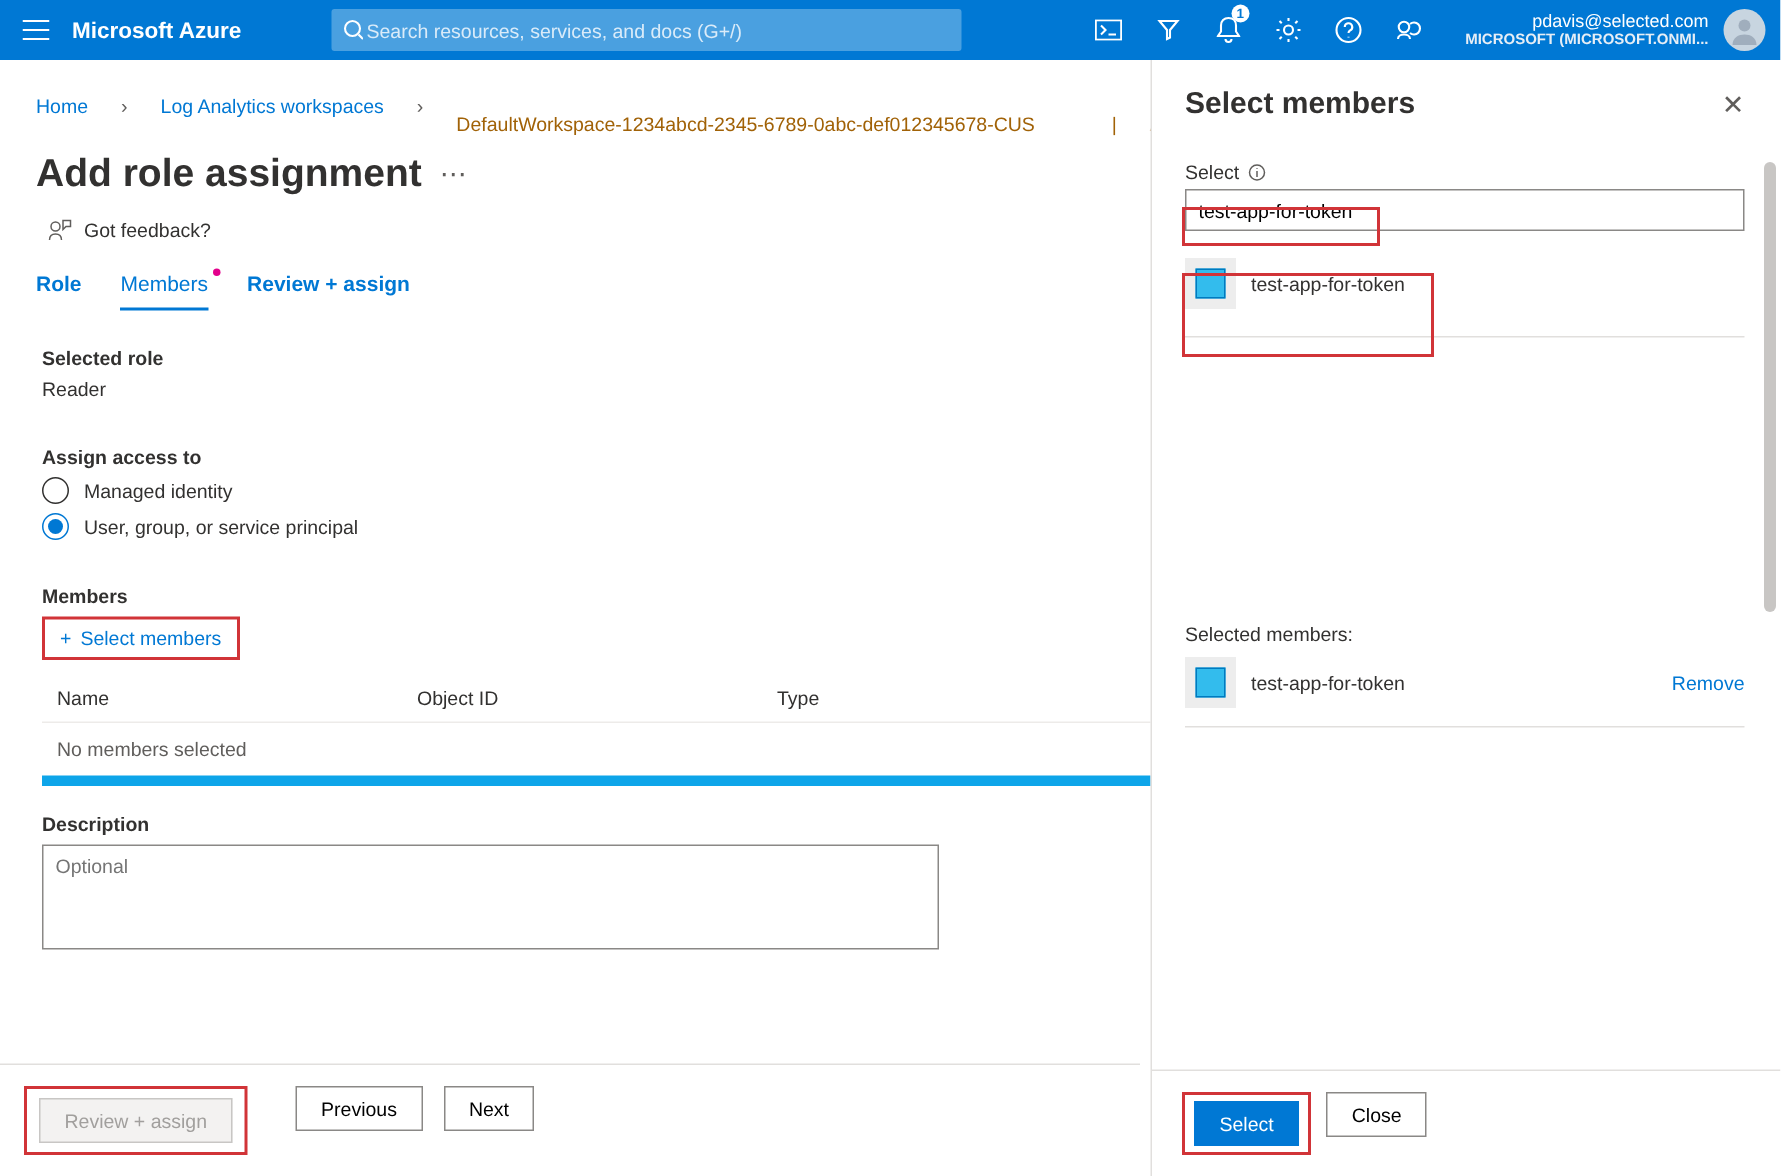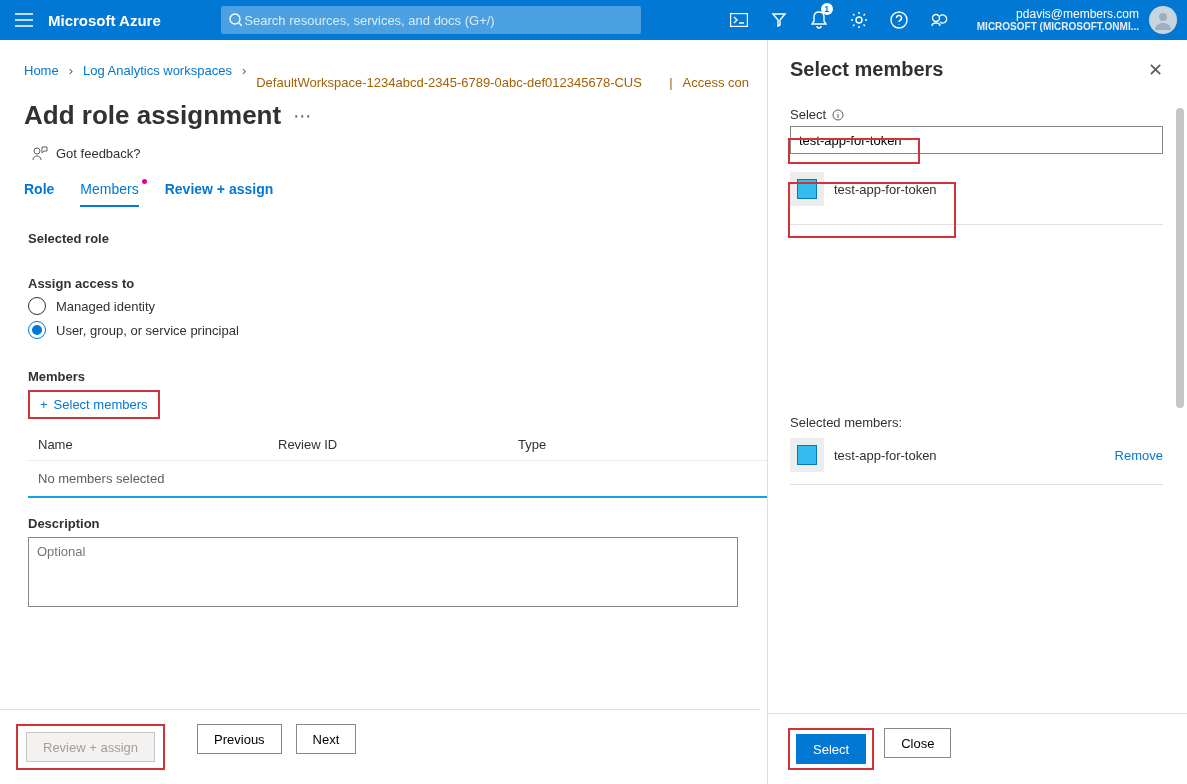--- a/index.html
+++ b/index.html
@@ -14,21 +14,21 @@
   .search-wrap input { background:transparent; border:none; outline:none; color:#4c1d95; width:100%; font-size:13px; }
   .search-wrap input::placeholder { color:#eaf4fc; opacity:0.9; }
   .top-icons { margin-left:auto; display:flex; align-items:center; height:40px; }
   .top-icon { width:40px; height:40px; display:flex; align-items:center; justify-content:center; color:#fff; position:relative; }
   .badge { position:absolute; top:3px; right:6px; background:#fff; color:#0078d4; font-size:9px; border-radius:50%; width:12px; height:12px; display:flex; align-items:center; justify-content:center; font-weight:600; }
   .user-block { display:flex; flex-direction:column; align-items:flex-end; padding: 0 6px 0 18px; line-height:1.2; font-size:12px;}
   .user-block .tenant { font-size:10px; font-weight:600; color:#e6eef6; }
   .avatar { width:28px; height:28px; border-radius:50%; background:#c8d5e0; margin-right:10px; margin-left:4px; display:flex; align-items:center; justify-content:center; color:#fff; }
 
   
-  .breadcrumb { padding: 10px 24px 4px 24px; font-size:13px; color:#605e5c; display:flex; align-items:center; gap:10px; white-space:nowrap; overflow:hidden; }
+  .breadcrumb { padding: 10px 24px 4px 24px; font-size:13px; color:#605e5c; display:flex; align-items:center; gap:22px; white-space:nowrap; overflow:hidden; }
   .breadcrumb a { color:#0078d4; text-decoration:none; }
   .breadcrumb .current { color:#a16207;margin-top:25px; }
 
   
   .title-row { padding: 6px 24px 14px 24px; display:flex; align-items:center; gap:12px; }
   .title-row h1 { font-size:26px; font-weight:600; margin:0; }
   .dots { font-size:18px; color:#605e5c; }
 
   .feedback-row { padding: 0 24px 20px 32px; display:flex; align-items:center; gap:8px; font-size:13px; }
 
@@ -46,24 +46,24 @@
 
   .radio-row { display:flex; align-items:center; gap:10px; margin:6px 0; }
   .radio-outer { width:18px; height:18px; border:1px solid #323130; border-radius:50%; display:flex; align-items:center; justify-content:center; }
   .radio-outer.sel { border-color:#0078d4; }
   .radio-inner { width:10px; height:10px; border-radius:50%; background:#0078d4; }
 
   .select-members-link { color:#0078d4; display:inline-flex; align-items:center; gap:6px; padding:3px 4px; cursor:pointer; }
   .hl-red { border:2px solid #d13438; display:inline-block; padding:2px 6px; }
 
   .mem-table-head { display:flex; padding:8px 10px; border-bottom:1px solid #edebe9; margin-top:10px; }
-  .mem-table-row { display:flex; padding:10px 10px; border-bottom:2px solid #0ea5e9; color:#605e5c; }
+  .mem-table-row { display:flex; padding:10px 10px; border-bottom:7px solid #0ea5e9; color:#605e5c; }
   .col-name{width:240px;} .col-obj{width:240px;} .col-type{flex:1;}
 
-  .desc-area { width:710px; height:70px; border:1px solid #8a8886; resize:none; padding:6px 8px; font-family:inherit; font-size:13px; color:#605e5c; }
+  .desc-area { width:598px; height:70px; border:1px solid #8a8886; resize:none; padding:6px 8px; font-family:inherit; font-size:13px; color:#605e5c; }
 
   
   .main-footer { position:absolute; left:0; bottom:0; width:760px; border-top:1px solid #e1dfdd; padding:14px 16px; display:flex; gap:14px; background:#fff; }
   .btn { height:30px; padding:0 16px; border:1px solid #8a8886; background:#fff; font-size:13px; cursor:pointer; font-family:inherit; }
   .btn.primary { background:#0078d4; color:#fff; border-color:#0078d4; }
   .btn.disabled { background:#f3f2f1; color:#a19f9d; border-color:#c8c6c4; cursor:default; }
   .hl-red-box { border:2px solid #d13438; padding:6px 8px; display:inline-block; }
 
   
   .flyout { position:absolute; top:40px; right:0; bottom:0; width:420px; background:#fff; border-left:1px solid #e1dfdd; display:flex; flex-direction:column; }
@@ -142,21 +142,21 @@
           <path class="ic-white" d="M6.5 7a2.5 2.5 0 1 1 3.5 2.3c-.8.4-1 1-1 1.7M9 13.5v.5"></path>
         </svg>
     </div>
     <div class="top-icon">
       <svg width="18" height="18">
           <circle class="ic-white" cx="6" cy="7" r="3.5"></circle>
           <path class="ic-white" d="M10 5a4 4 0 1 1 0 6M2 15c0-2 2-3 4-3s4 1 4 3"></path>
         </svg>
     </div>
     <div class="user-block">
-      <span>pdavis@members.com</span>
+      <span>pdavis@selected.com</span>
       <span class="tenant">MICROSOFT (MICROSOFT.ONMI...</span>
     </div>
     <div class="avatar">
       <svg width="22" height="22">
           <circle fill="#a0aebd" cx="11" cy="8" r="4"></circle>
           <path fill="#a0aebd" d="M3 21c0-5 4-7 8-7s8 2 8 7z"></path>
         </svg>
     </div>
   </div>
 </div>
@@ -189,20 +189,21 @@
   <div class="tab">Role</div>
   <div class="tab active">
     <span>Members</span>
     <span class="reddot"></span>
   </div>
   <div class="tab">Review + assign</div>
 </div>
 
 <div class="content">
   <div class="section-head">Selected role</div>
+  <div class="readonly-val">Reader</div>
 
   <div class="section-head">Assign access to</div>
   <div class="radio-row">
     <span class="radio-outer"></span>
     <span>Managed identity</span>
   </div>
   <div class="radio-row">
     <span class="radio-outer sel">
         <span class="radio-inner"></span>
       </span>
@@ -212,21 +213,21 @@
   <div class="section-head">Members</div>
   <span class="hl-red">
     <span class="select-members-link">
       <span style="color:#0078d4;">+</span>
       <span>Select members</span>
     </span>
   </span>
 
   <div class="mem-table-head">
     <div class="col-name">Name</div>
-    <div class="col-obj">Review ID</div>
+    <div class="col-obj">Object ID</div>
     <div class="col-type">Type</div>
   </div>
   <div class="mem-table-row">
     <div>No members selected</div>
   </div>
 
   <div class="section-head" style="margin-top:18px;">Description</div>
   <textarea class="desc-area" placeholder="Optional" style=""></textarea>
 </div>
 

